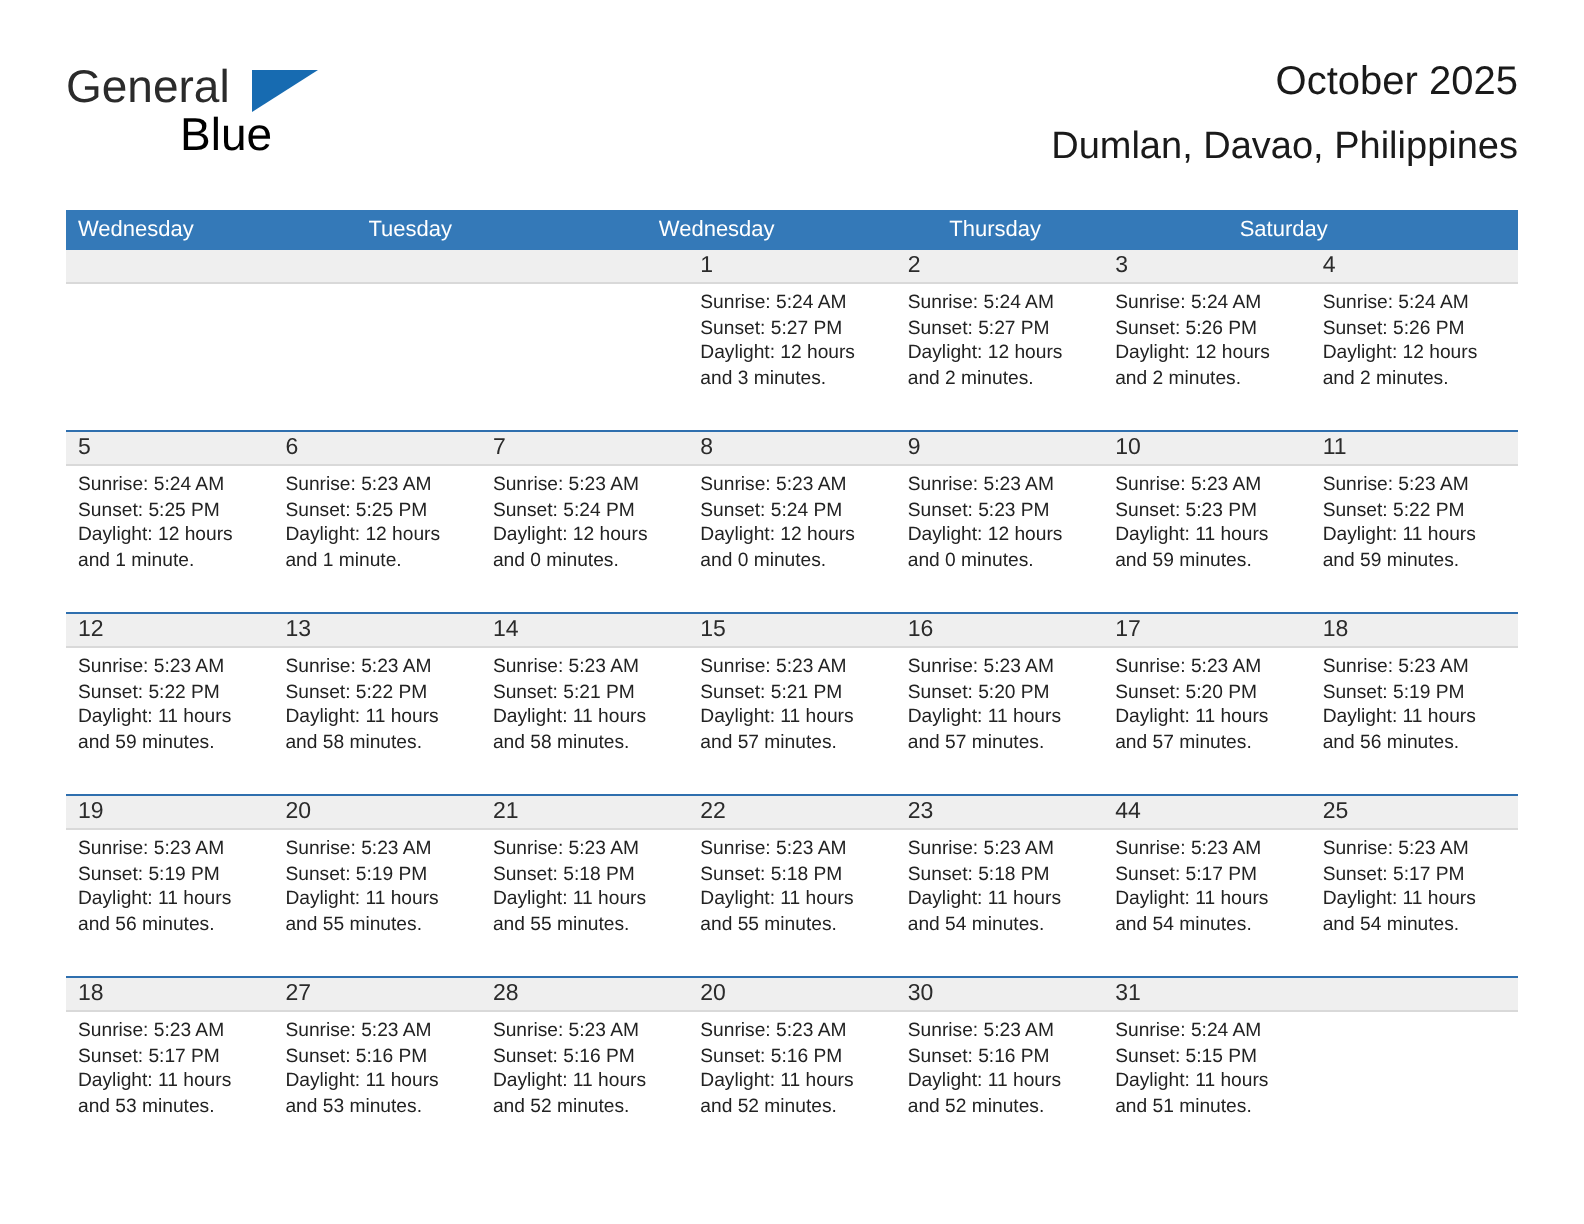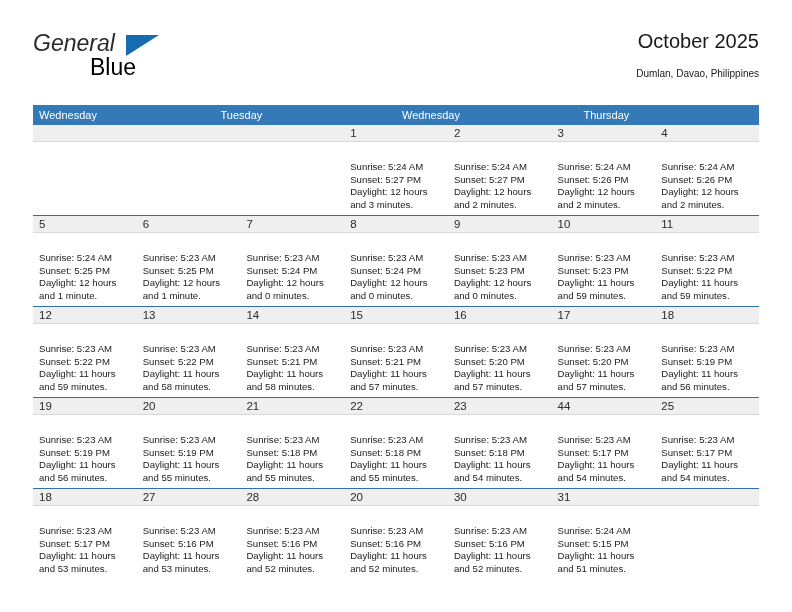--- a/index.html
+++ b/index.html
@@ -38,21 +38,20 @@
   }
   .logo-general {
     position: absolute;
     left: 0;
     top: 0;
     font-size: 23px;
     letter-spacing: 0px;
     color: #2b2b2b;
     line-height: 26px;
     font-family: "Liberation Sans", sans-serif;
-    font-style: italic;
   }
   .logo-triangle {
     position: absolute;
     left: 93px;
     top: 5px;
     width: 0;
     height: 0;
     border-left: 33px solid #176bb1;
     border-bottom: 21px solid transparent;
   }
@@ -73,21 +72,21 @@
     text-align: right;
   }
   .cal-title {
     font-size: 20px;
     color: #1a1a1a;
     line-height: 34px;
     white-space: nowrap;
   }
   .cal-subtitle {
     margin-top: 7px;
-    font-size: 10px;
+    font-size: 19px;
     color: #1a1a1a;
     line-height: 18px;
     white-space: nowrap;
   }
 
   
   .calendar {
     position: absolute;
     left: 33px;
     top: 105px;
@@ -129,21 +128,21 @@
     border-bottom: 1px solid #d9d9d9;
     box-sizing: border-box;
   }
   .day-number {
     font-size: 11.5px;
     line-height: 16px;
     color: #2b2b2b;
     padding-left: 6px;
   }
   .day-body {
-    padding: 19px 6px 0 6px;
+    padding: 4px 6px 0 6px;
   }
   .day-line {
     font-size: 9.6px;
     line-height: 12.6px;
     color: #222222;
     white-space: nowrap;
   }
 </style>
 </head>
 <body>
@@ -164,20 +163,21 @@
     </div>
 
   </div>
 
   <div class="calendar">
     <div class="weekday-row" id="weekday-row">
         <div class="weekday">Wednesday</div>
         <div class="weekday">Tuesday</div>
         <div class="weekday">Wednesday</div>
         <div class="weekday">Thursday</div>
+        <div class="weekday">Saturday</div>
       </div>
     <div id="weeks-container">
         <div class="week-row">
           <div class="day-cell empty">
             <div class="day-number-strip">
               <div class="day-number"></div>
             </div>
           </div>
           <div class="day-cell empty">
             <div class="day-number-strip">

